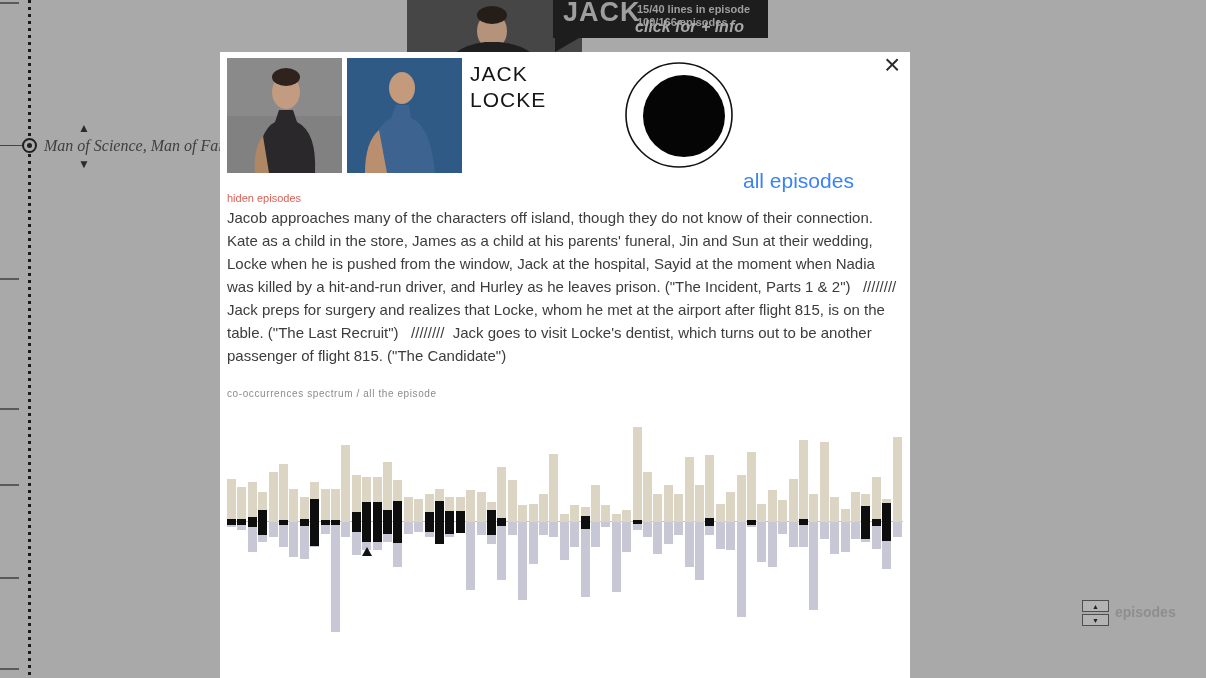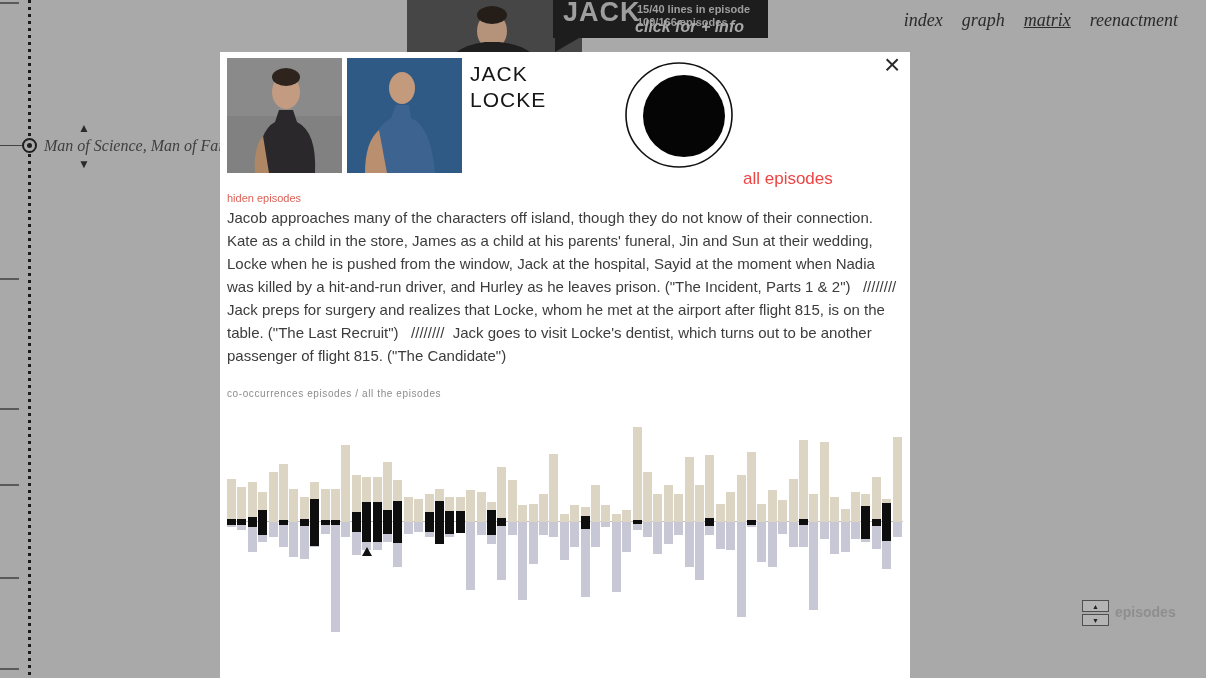--- a/index.html
+++ b/index.html
@@ -37,21 +37,21 @@
   .tt-pointer{position:absolute;left:2px;top:38px;width:0;height:0;
     border-top:14px solid #1d1d1d;border-right:24px solid transparent;}
 
   
   .modal{position:absolute;left:220px;top:52px;width:690px;height:626px;background:#ffffff;}
   .char-photo{position:absolute;top:6px;width:115px;height:115px;overflow:hidden;}
   .photo-jack{left:7px;} .photo-locke{left:127px;}
   .char-title{position:absolute;left:250px;font-size:21px;letter-spacing:1px;color:#161616;}
   .char-title-1{top:10px;} .char-title-2{top:36px;}
   .eclipse{position:absolute;left:398px;top:6px;cursor:pointer;}
-  .all-episodes{position:absolute;left:523px;top:117px;font-size:17px;color:#ef4444;text-align:center;}
+  .all-episodes{position:absolute;left:523px;top:117px;font-size:21px;color:#3b82f6;text-align:center;}
   .close-btn{position:absolute;left:664px;top:-1px;font-size:28px;font-weight:400;
     color:#2a2a2a;cursor:pointer;line-height:28px;}
   .relations-heading{position:absolute;left:7px;top:140px;font-size:11px;color:#dc6156;}
   .relations-text{position:absolute;left:7px;top:154px;width:678px;font-size:15px;
     line-height:23px;color:#3c3c3c;white-space:pre-wrap;}
   .spectrum-label{position:absolute;left:7px;top:336px;font-size:10px;letter-spacing:0.6px;color:#8c8c8c;}
   .chart{position:absolute;left:7px;top:365px;width:678px;height:258px;}
   .baseline{position:absolute;left:0;top:104px;width:676px;border-top:1px solid #c0c0c0;}
   .bar{position:absolute;}
   .chart-marker{position:absolute;width:0;height:0;border-left:5px solid transparent;
@@ -78,26 +78,20 @@
   <div class="tick" style="top:668px"></div>
 
   <div class="node-line"></div>
   <div class="node-circle">
     <div class="node-dot"></div>
   </div>
   <div class="node-arrow node-up">▲</div>
   <div class="node-arrow node-down">▼</div>
   <div class="node-label">Man of Science, Man of Faith</div>
 
-  <div class="nav">
-    <span>index</span>
-    <span>graph</span>
-    <span class="active">matrix</span>
-    <span>reenactment</span>
-  </div>
 
   <div class="header-photo">
     <svg width="175" height="53" viewBox="0 0 175 53">
       <rect width="175" height="53" fill="#464646"></rect>
       <ellipse cx="85" cy="31" rx="15" ry="18" fill="#b5937a"></ellipse>
       <ellipse cx="85" cy="15" rx="15" ry="9" fill="#241d18"></ellipse>
       <path d="M48 53 Q60 44 78 42 L92 42 Q114 44 124 53 Z" fill="#1f1f1f"></path>
     </svg>
   </div>
   <div class="tooltip">
@@ -140,21 +134,21 @@
         <circle cx="66" cy="58" r="41" fill="#050505"></circle>
       </svg>
     </div>
     <div class="all-episodes">all episodes</div>
 
     <div class="close-btn">×</div>
 
     <div class="relations-heading">hiden episodes</div>
     <div class="relations-text">Jacob approaches many of the characters off island, though they do not know of their connection. Kate as a child in the store, James as a child at his parents' funeral, Jin and Sun at their wedding, Locke when he is pushed from the window, Jack at the hospital, Sayid at the moment when Nadia was killed by a hit-and-run driver, and Hurley as he leaves prison. ("The Incident, Parts 1 &amp; 2")   ////////   Jack preps for surgery and realizes that Locke, whom he met at the airport after flight 815, is on the table. ("The Last Recruit")   ////////  Jack goes to visit Locke's dentist, which turns out to be another passenger of flight 815. ("The Candidate")</div>
 
-    <div class="spectrum-label">co-occurrences episodes / all the episodes</div>
+    <div class="spectrum-label">co-occurrences spectrum / all the episode</div>
 
     <div class="chart">
       <div class="baseline"></div>
     <div class="bar" style="left: 0px; width: 9px; background: rgb(220, 213, 195); top: 62px; height: 43px;"></div>
         <div class="bar" style="left: 10px; width: 9px; background: rgb(220, 213, 195); top: 70px; height: 35px;"></div>
         <div class="bar" style="left: 21px; width: 9px; background: rgb(220, 213, 195); top: 65px; height: 40px;"></div>
         <div class="bar" style="left: 31px; width: 9px; background: rgb(220, 213, 195); top: 75px; height: 30px;"></div>
         <div class="bar" style="left: 42px; width: 9px; background: rgb(220, 213, 195); top: 55px; height: 50px;"></div>
         <div class="bar" style="left: 52px; width: 9px; background: rgb(220, 213, 195); top: 47px; height: 58px;"></div>
         <div class="bar" style="left: 62px; width: 9px; background: rgb(220, 213, 195); top: 72px; height: 33px;"></div>

